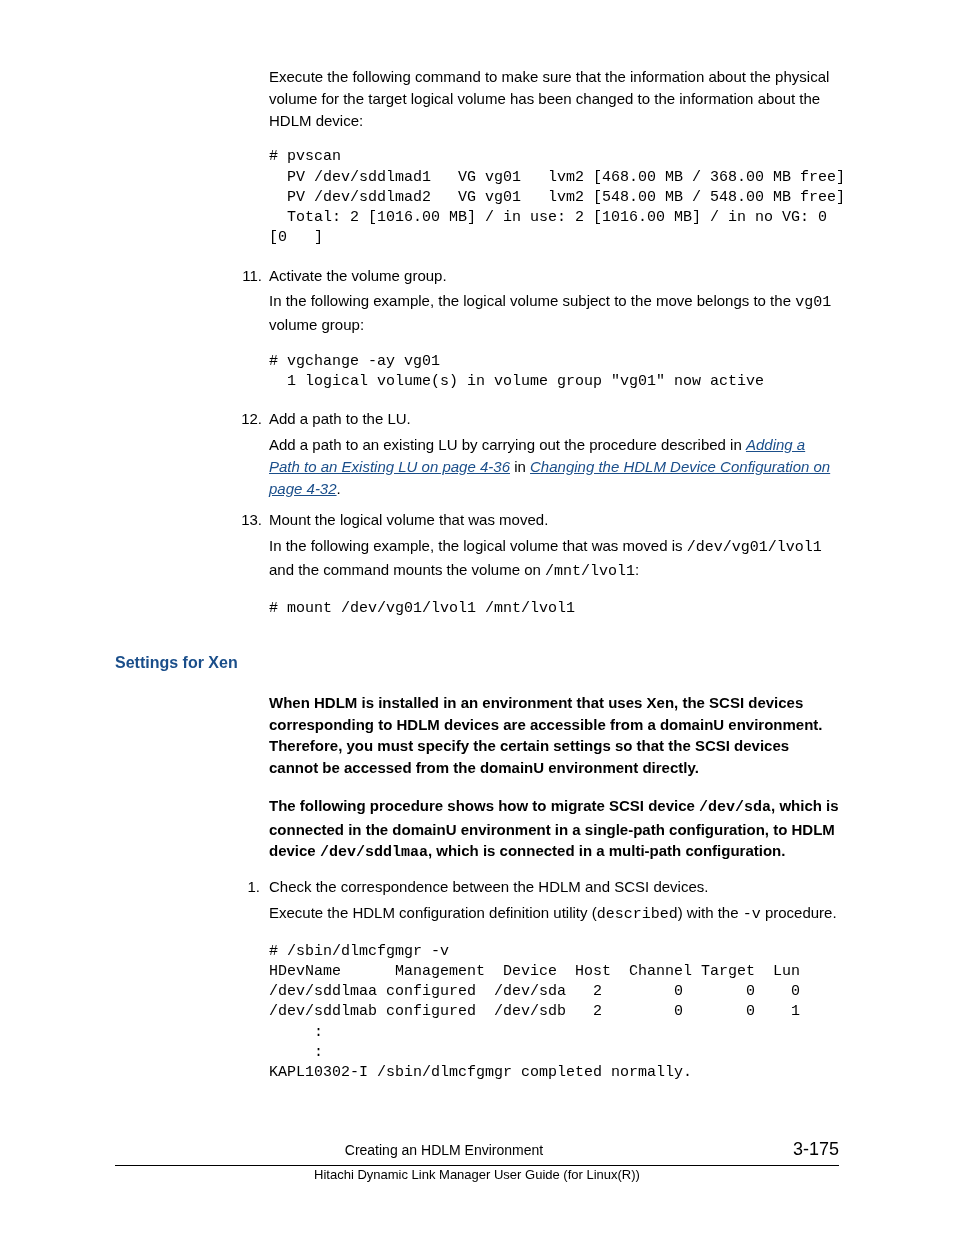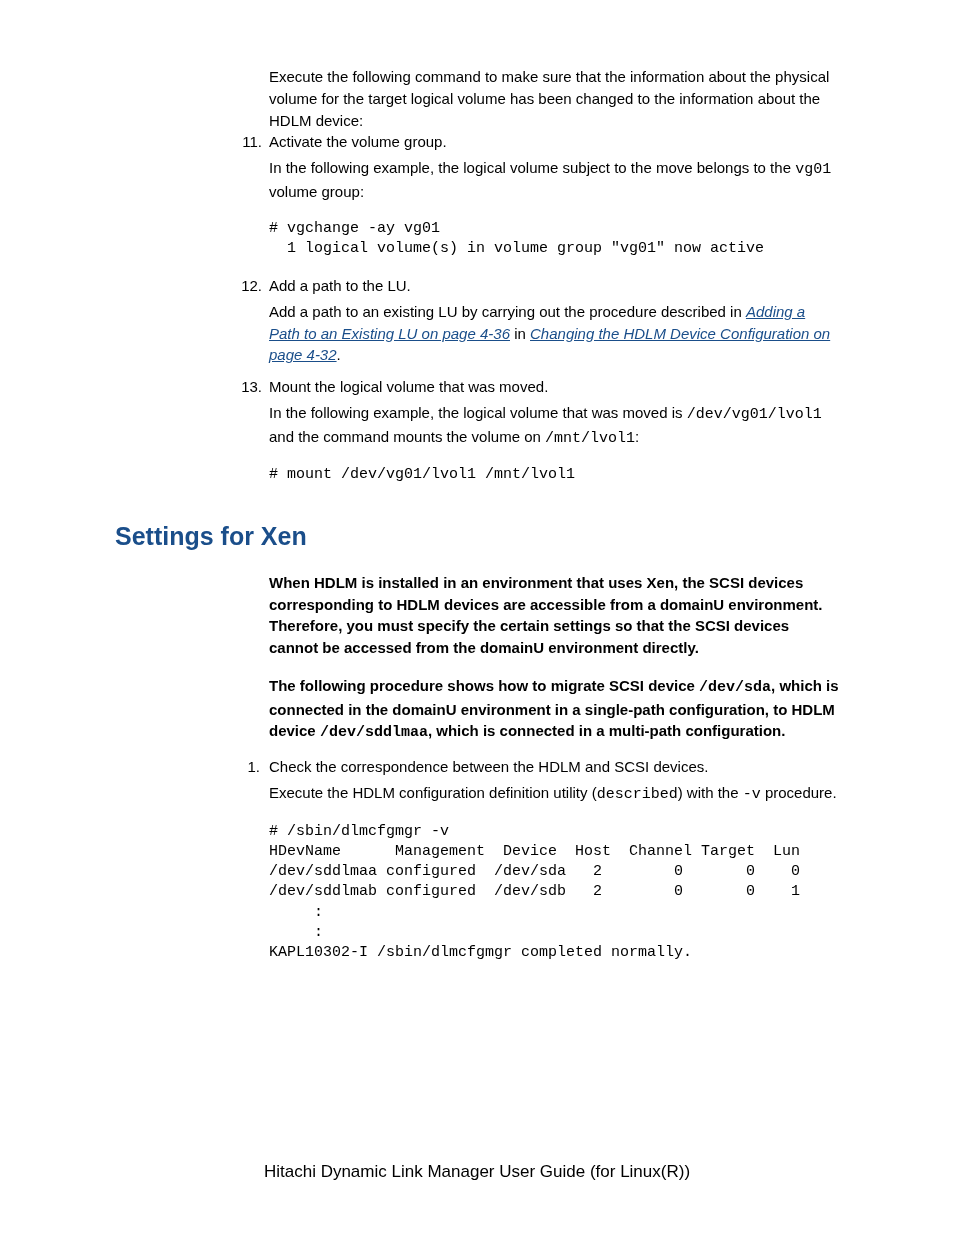--- a/index.html
+++ b/index.html
@@ -35,21 +35,21 @@
     }
     ol.steps2 { list-style: none; padding: 0; margin-left: -31px; }
     ol.steps2 > li { position: relative; margin-bottom: 10px; padding-left: 31px; }
     ol.steps2 > li .num {
       position: absolute;
       left: 0; top: 0; width: 22px; text-align: right;
     }
     h2.section {
       color: #1a4e8a;
       font-weight: bold;
-      font-size: 25px;
+      font-size: 16px;
       margin-left: -154px;
       margin-top: 32px;
       margin-bottom: 18px;
     }
     a.link { color: #1a4e8a; font-style: italic; text-decoration: underline; }
     .para { margin-top: 16px; margin-bottom: 12px; font-weight: bold; }
     .subpara { margin-top: 4px; }
     .footer {
       position: absolute;
       left: 115px;
@@ -58,29 +58,34 @@
       font-size: 14px;
     }
     .footer-line1 {
       display: flex;
       align-items: baseline;
       border-bottom: 1px solid #000;
       padding-bottom: 3px;
     }
     .footer-line1 .ctr { flex: 1; text-align: center; }
     .footer-line1 .pg { font-size: 18px; margin-left: 20px; }
-    .footer-line2 { text-align: center; font-size: 17px; margin-top: 8px; }
+    .footer-line2 { text-align: center; font-size: 13px; margin-top: 0; }
   </style>
 </head>
 <body>
 
 <div class="content">
 
   <p>Execute the following command to make sure that the information about the physical volume for the target logical volume has been changed to the information about the HDLM device:</p>
 
+  <pre class="code"># pvscan
+  PV /dev/sddlmad1   VG vg01   lvm2 [468.00 MB / 368.00 MB free]
+  PV /dev/sddlmad2   VG vg01   lvm2 [548.00 MB / 548.00 MB free]
+  Total: 2 [1016.00 MB] / in use: 2 [1016.00 MB] / in no VG: 0 
+[0   ]</pre>
 
   <ol class="steps">
     <li>
       <span class="num">11.</span>
       <span>Activate the volume group.</span>
       <div class="subpara">
         <span>In the following example, the logical volume subject to the move belongs to the </span><span class="mono">vg01</span><span> volume group:</span>
       </div>
       <pre class="code"># vgchange -ay vg01
   1 logical volume(s) in volume group "vg01" now active</pre>
@@ -123,14 +128,18 @@
 /dev/sddlmab configured  /dev/sdb   2        0       0    1
      :
      :
 KAPL10302-I /sbin/dlmcfgmgr completed normally.</pre>
     </li>
   </ol>
 
 </div>
 
 <div class="footer">
+  <div class="footer-line1">
+    <span class="ctr">Creating an HDLM Environment</span>
+    <span class="pg">3-175</span>
+  </div>
   <div class="footer-line2">Hitachi Dynamic Link Manager User Guide (for Linux(R))</div>
 </div>
 
 </body></html>

